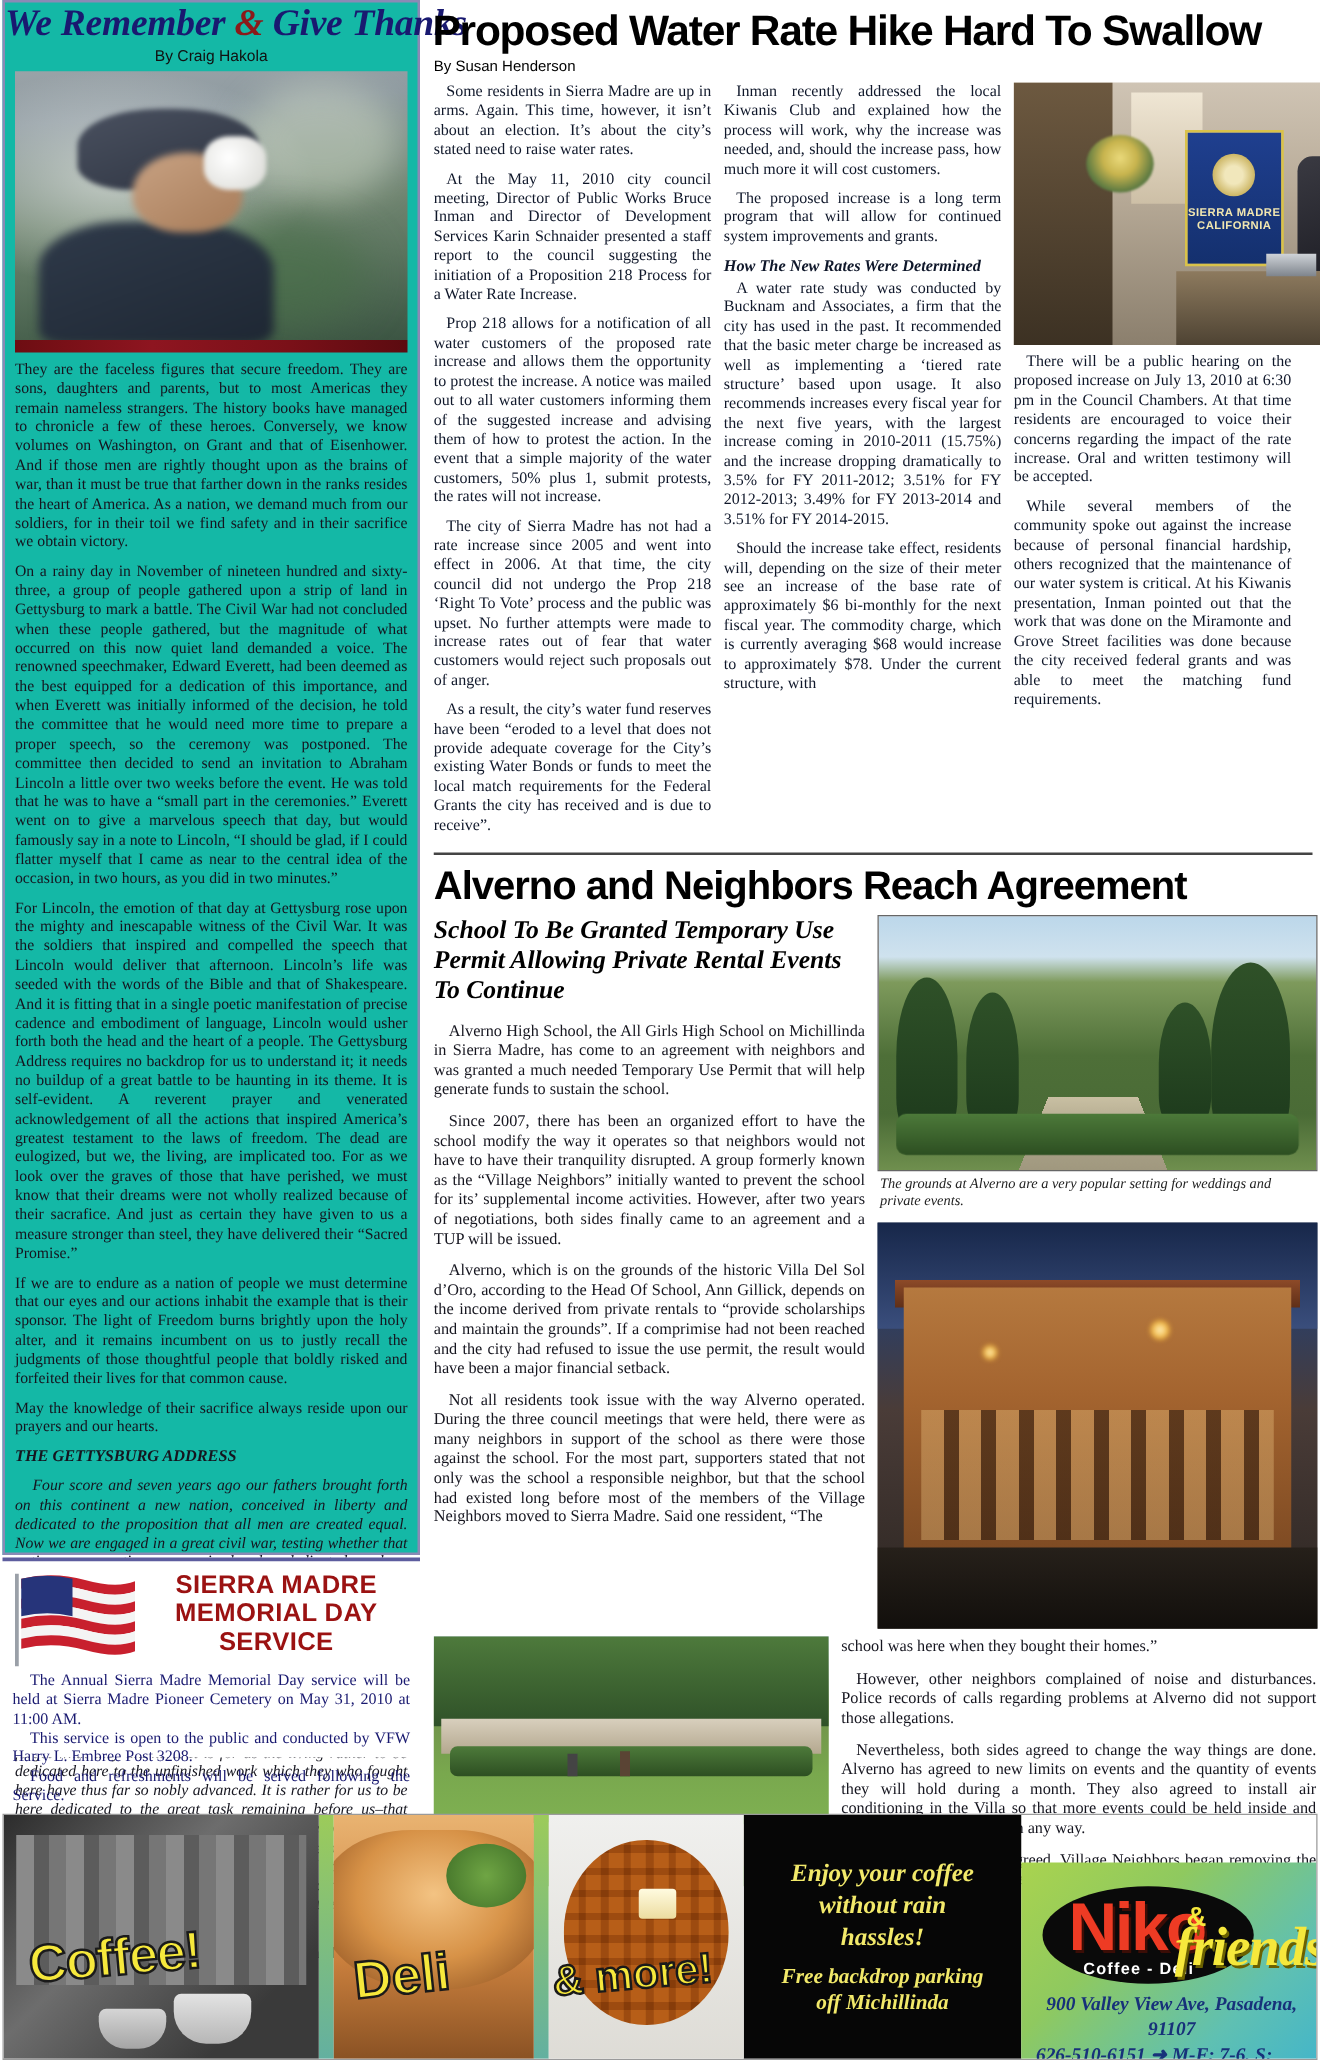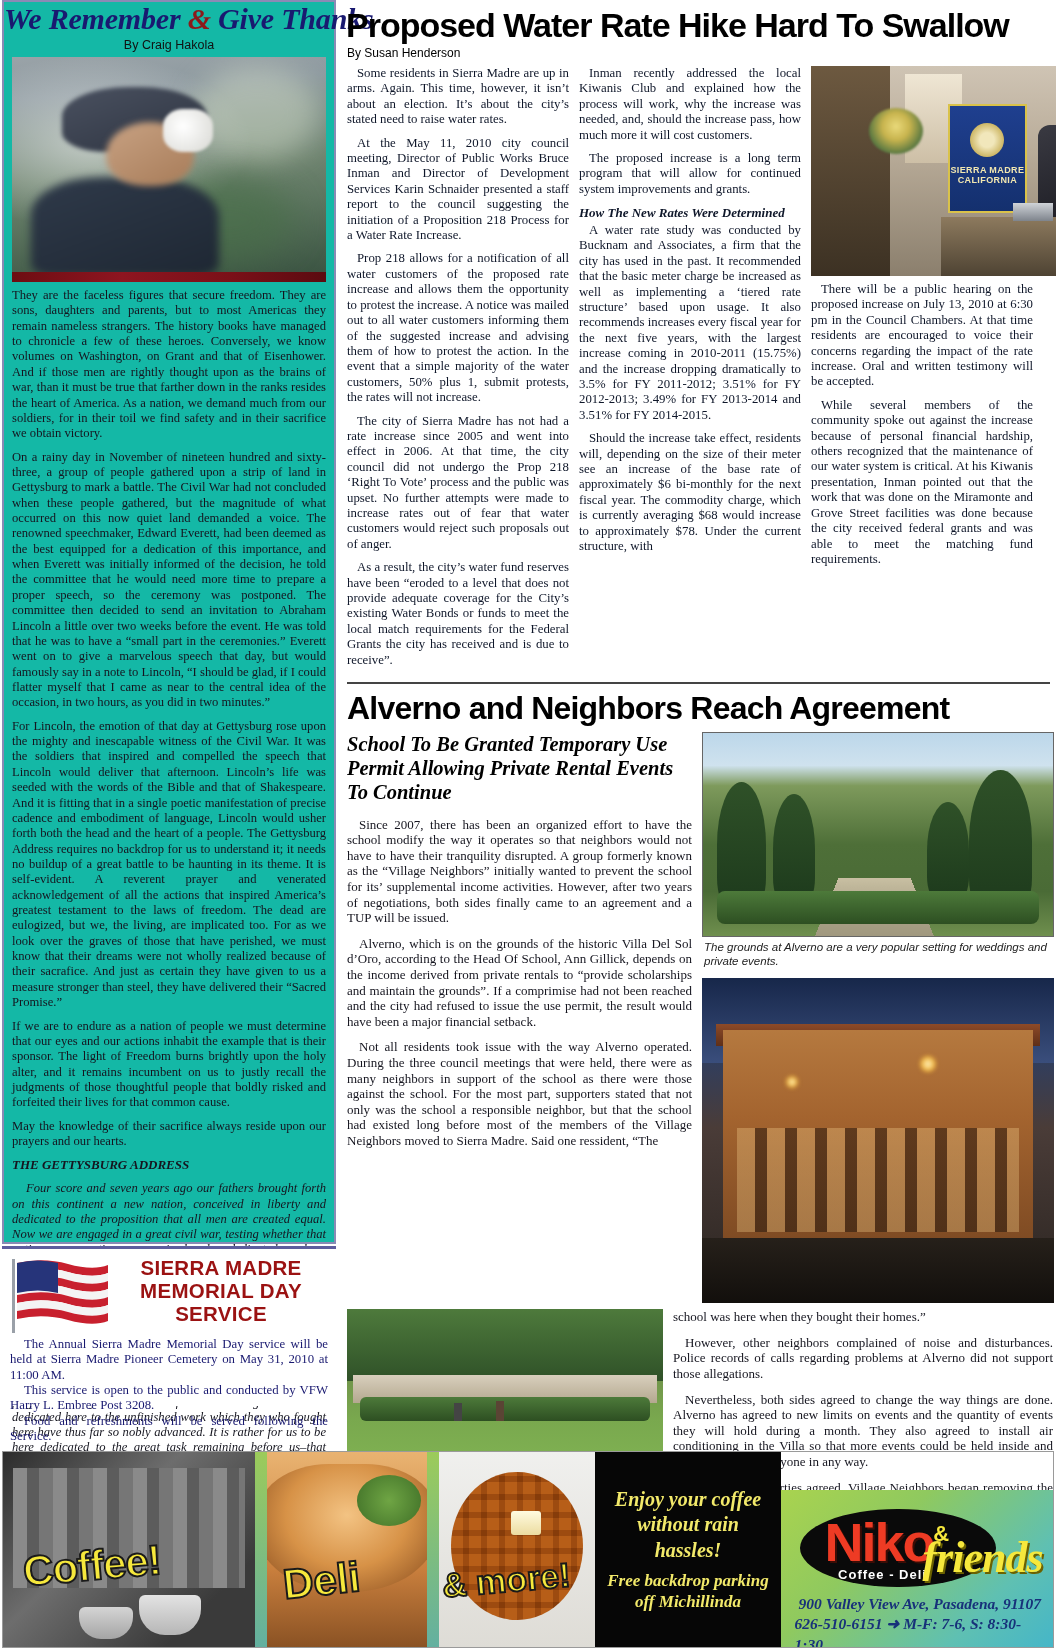--- a/index.html
+++ b/index.html
@@ -154,21 +154,21 @@
     width: 352px; height: 205px; border: 1px solid #666;
     background:
       linear-gradient(180deg,#bcd7ea 0%, #cfe2ee 16%, #7e9a5c 26%, #4e6f38 55%, #4a6b36 78%, #6f8f4e 100%);
     position: relative; overflow: hidden;
   }
   .gp { position: absolute; }
   .gp-tree { bottom: 8%; background: linear-gradient(180deg,#2f5128,#1d3a1c); border-radius: 50% 50% 24% 24%; }
   .gp-path { left: 36%; bottom: 0; width: 26%; height: 34%; background: linear-gradient(180deg,#c9c0a3,#9d957c); transform: perspective(60px) rotateX(28deg); }
   .gp-hedge { left: 4%; bottom: 6%; width: 92%; height: 16%; background: linear-gradient(180deg,#4d7a3a,#2d4f22); border-radius: 8px; }
   .photo-cap {
-    font-family:Liberation Sans, sans-serif; font-size: 11.5px;
+    font-family:Liberation Serif, serif; font-size: 11.5px;
     font-style: italic; color:#222; line-height:1.18; padding: 4px 2px 10px 2px;
   }
 
   .villa-photo {
     width: 352px; height: 325px; position: relative; overflow: hidden;
     background: linear-gradient(180deg,#1b2a4a 0%, #2d3e63 22%, #4a3c38 46%, #2a2420 100%);
   }
   .vp { position: absolute; }
   .vp-sky { left:0; top:0; width:100%; height:26%; background:linear-gradient(180deg,#17274a,#3a4e7c); }
   .vp-building { left:6%; top:16%; width:88%; height:66%; background:linear-gradient(180deg,#b5793f 0%, #a4642f 40%, #7d4a23 100%); }
@@ -207,21 +207,21 @@
   .ad-deli { width: 160px; position: relative; background: linear-gradient(180deg,#e9b371,#c97f3d 60%,#8a5224); overflow:hidden;}
   .ad-deli .crois { position:absolute; left:-6%; top:6%; width:112%; height:66%;
     background: radial-gradient(ellipse at 50% 40%, #f3c383 0%, #d79247 48%, #a2632c 80%); border-radius: 40% 40% 48% 48%;}
   .ad-deli .lettuce { position:absolute; right:4%; top:12%; width:40%; height:26%; background:radial-gradient(circle,#6fa544,#3f6f27); border-radius:50%;}
   .ad-more { width: 156px; position: relative; background: linear-gradient(180deg,#f0f0ee,#dedcd6); overflow:hidden;}
   .ad-more .waffle { position:absolute; left:8%; top:10%; width:84%; height:76%; border-radius:50%;
     background: repeating-linear-gradient(90deg,#d89b4e 0 12px,#b97c33 12px 18px), repeating-linear-gradient(0deg,#d89b4e 0 12px,#b97c33 12px 18px);
     background-blend-mode: multiply; }
   .ad-more .butter { position:absolute; left:46%; top:30%; width:30px; height:24px; background:linear-gradient(180deg,#fffbe0,#ecdca0); border-radius:3px;}
   .ad-green-strip { width: 12px; background: linear-gradient(180deg,#9ccb5a,#63b0a0); }
-  .ad-black { width: 186px; background:#060606; color:#f2e96a; display:flex; flex-direction:column;
+  .ad-black { width: 222px; background:#060606; color:#f2e96a; display:flex; flex-direction:column;
      align-items:center; justify-content:center; text-align:center; padding: 4px 6px; }
   .ad-black .l1 { font-family:"Liberation Serif", serif; font-style:italic; font-weight:bold; font-size:20px; line-height:1.28; }
   .ad-black .l2 { font-family:"Liberation Serif", serif; font-style:italic; font-weight:bold; font-size:17px; line-height:1.25; margin-top:6px;}
   .ad-niko { flex: 1; background: linear-gradient(135deg,#a9d34f 0%, #8fc95f 35%, #5fc0b2 75%, #45b6c8 100%); position: relative; margin-top: 38px; }
   .niko-ellipse {
     position:absolute; left:7%; top:12%; width:72%; height:50%;
     background:#0a0a0a; border-radius:50%;
   }
   .niko-word {
     position:absolute; left:16%; top:16%;
@@ -356,20 +356,21 @@
         <p>While several members of the community spoke out against the increase because of personal financial hardship, others recognized that the maintenance of our water system is critical.  At his Kiwanis presentation, Inman pointed out that the work that was done on the Miramonte and Grove Street facilities was done because the city received federal grants and was able to meet the matching fund requirements.</p>
       </div>
     </div>
 
     <div class="rule-thick"></div>
     <div class="alverno-head">Alverno and Neighbors Reach Agreement</div>
 
     <div style="display:flex; gap:10px;">
       <div class="alv-left">
         <div class="alv-deck">School To Be Granted Temporary Use Permit Allowing  Private Rental Events To Continue</div>
+        <p>Alverno High School, the All Girls High School on Michillinda in Sierra Madre, has come to an agreement with neighbors and was granted a much needed Temporary Use Permit that will help generate funds to sustain the school.</p>
         <p>Since 2007, there has been an organized effort to have the school modify the way it operates so that neighbors would not have to have their tranquility disrupted.  A group formerly known as the “Village Neighbors” initially wanted to prevent the school for its’ supplemental income activities.  However, after two years of negotiations, both sides finally came to an agreement and a TUP will be issued.</p>
         <p>Alverno, which is on the grounds of the historic Villa Del Sol d’Oro, according to the Head Of School, Ann Gillick, depends on the income derived from private rentals to “provide scholarships and maintain the grounds”.  If a comprimise had not been reached and the city had refused to issue the use permit, the result would have been a major financial setback.</p>
         <p>Not all residents  took issue with the way Alverno operated.  During the three council meetings that were held, there were as many neighbors in support of the school as there were those against the school.  For the most part, supporters stated that not only was the school a responsible neighbor, but that the school had existed long before most of the members of the Village Neighbors moved to Sierra Madre.  Said one ressident, “The</p>
       </div>
 
       <div class="alv-right">
         <div class="garden-photo">
           <div class="gp gp-tree" style="left:4%; bottom:14%; width:14%; height:62%;"></div>
           <div class="gp gp-tree" style="left:20%; bottom:16%; width:12%; height:54%;"></div>
           <div class="gp gp-tree" style="right:6%; bottom:12%; width:18%; height:70%;"></div>

